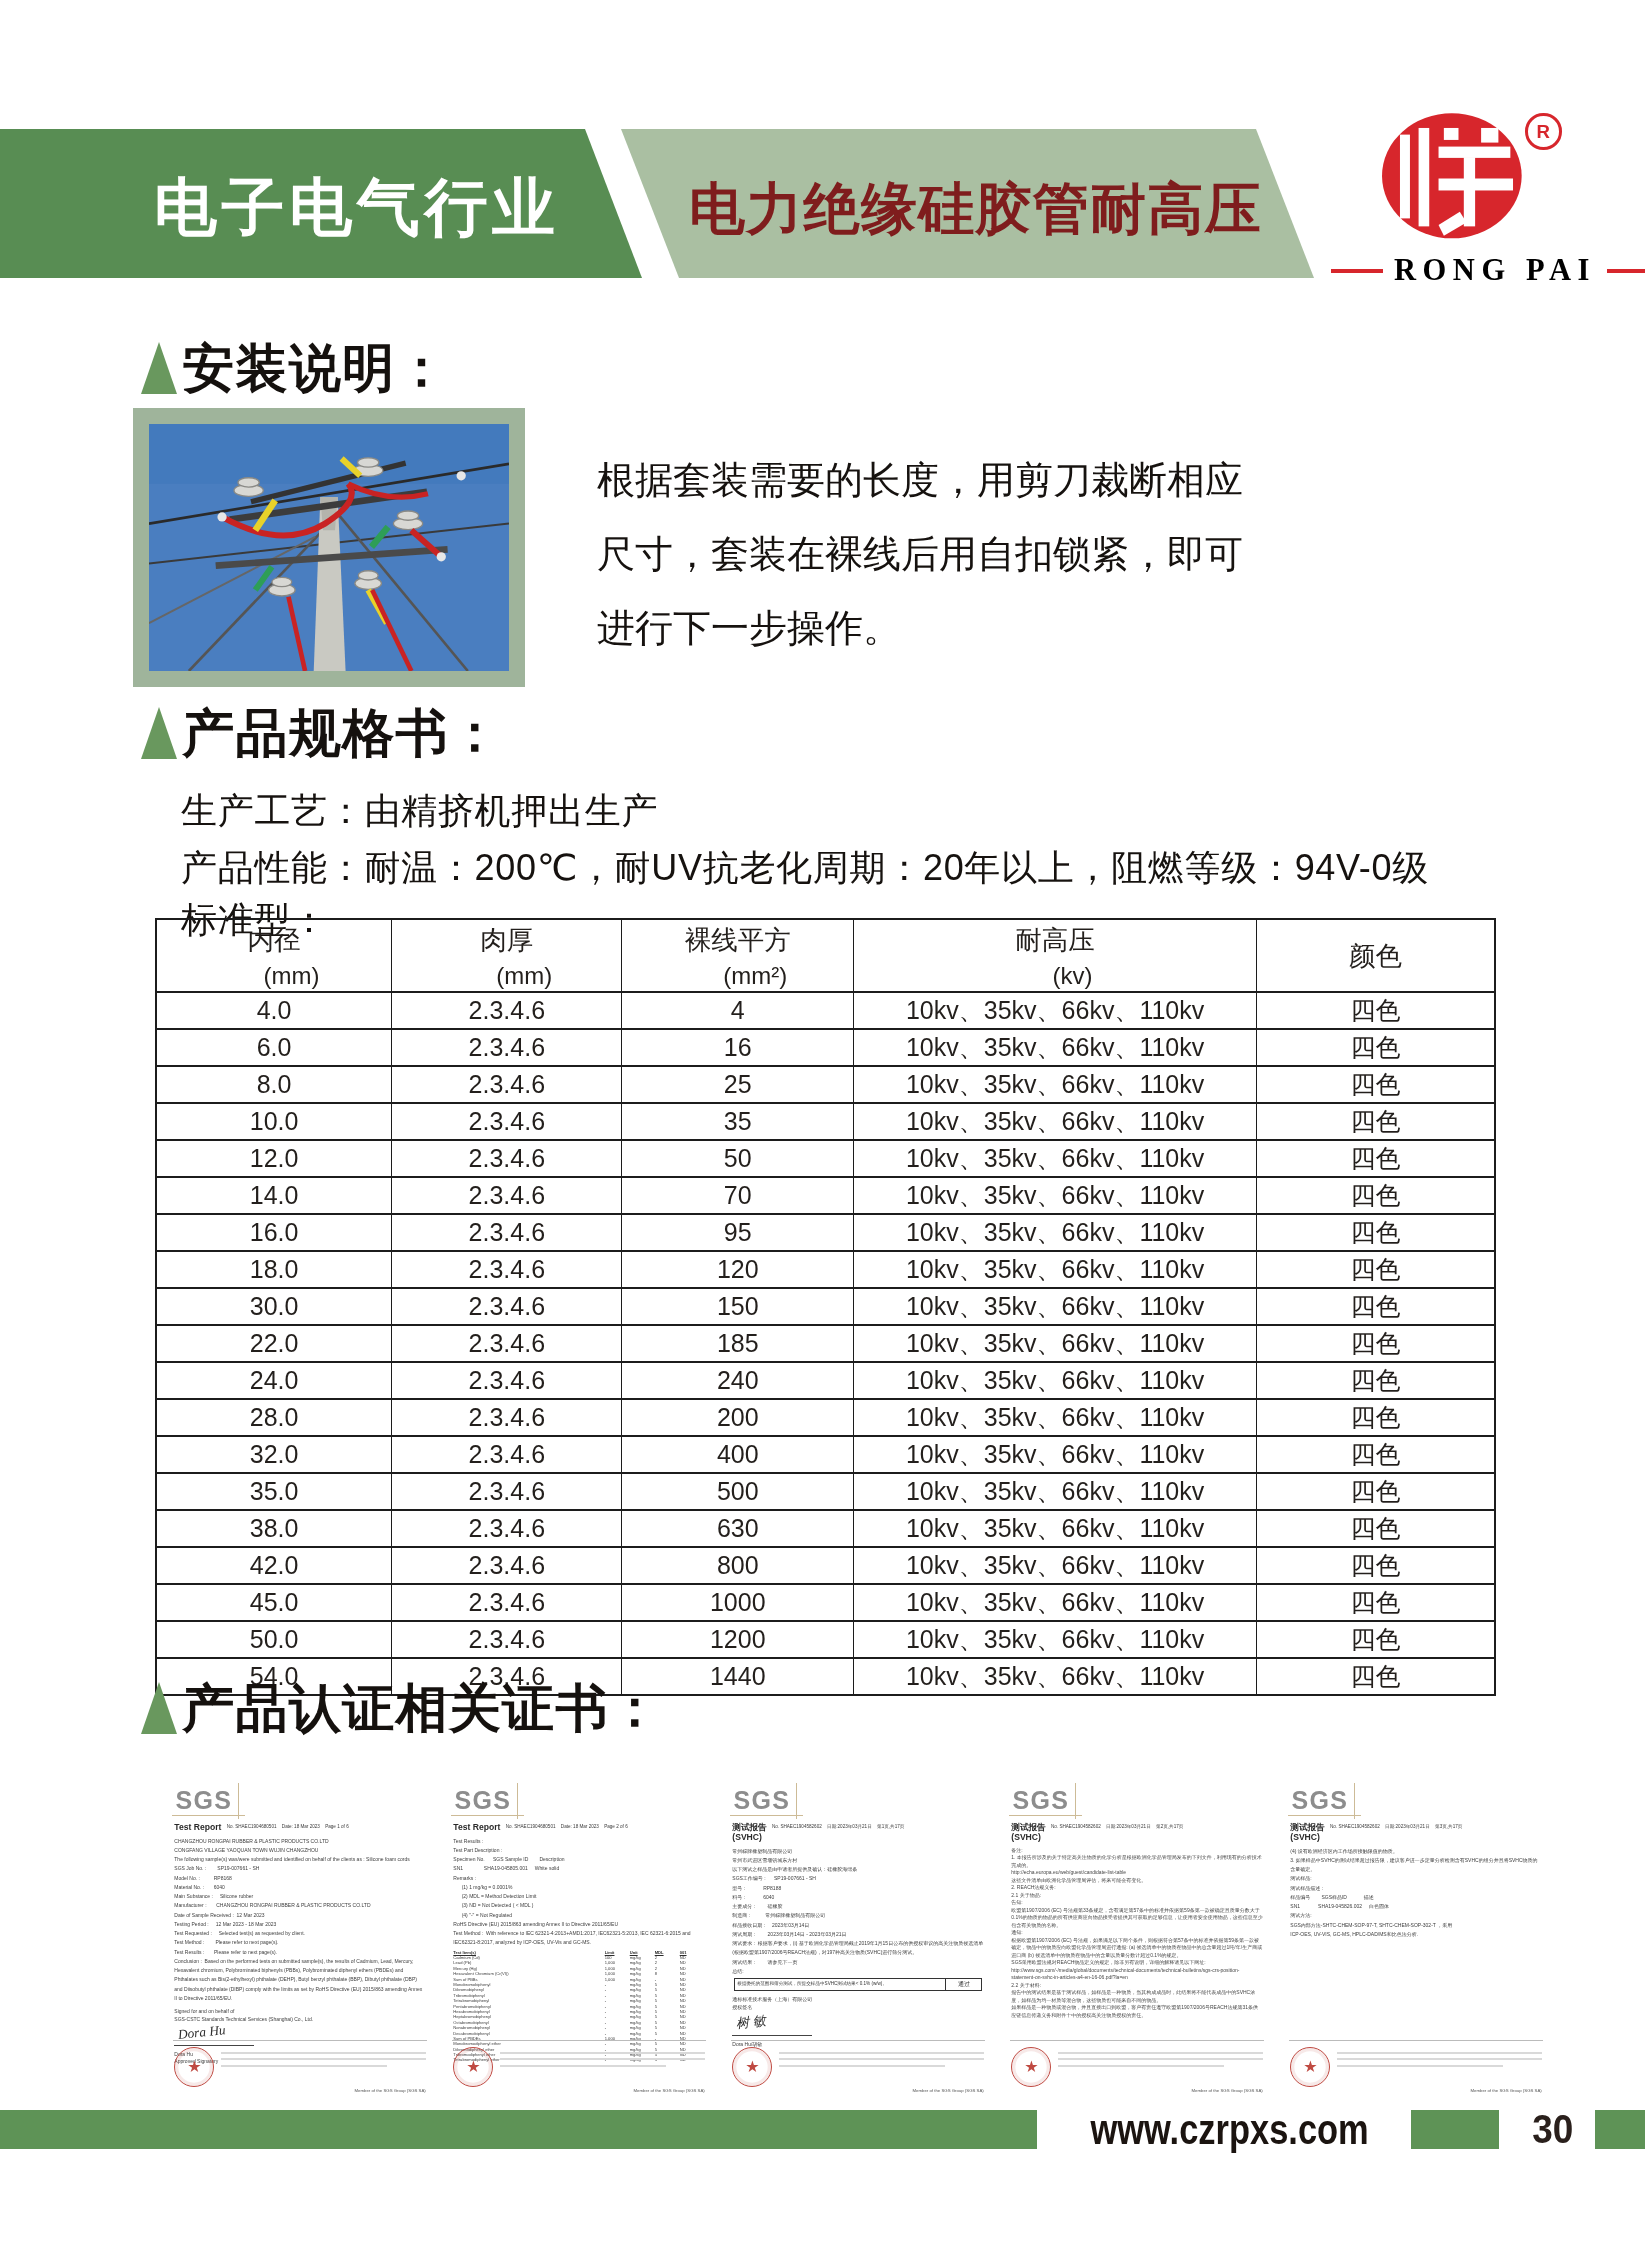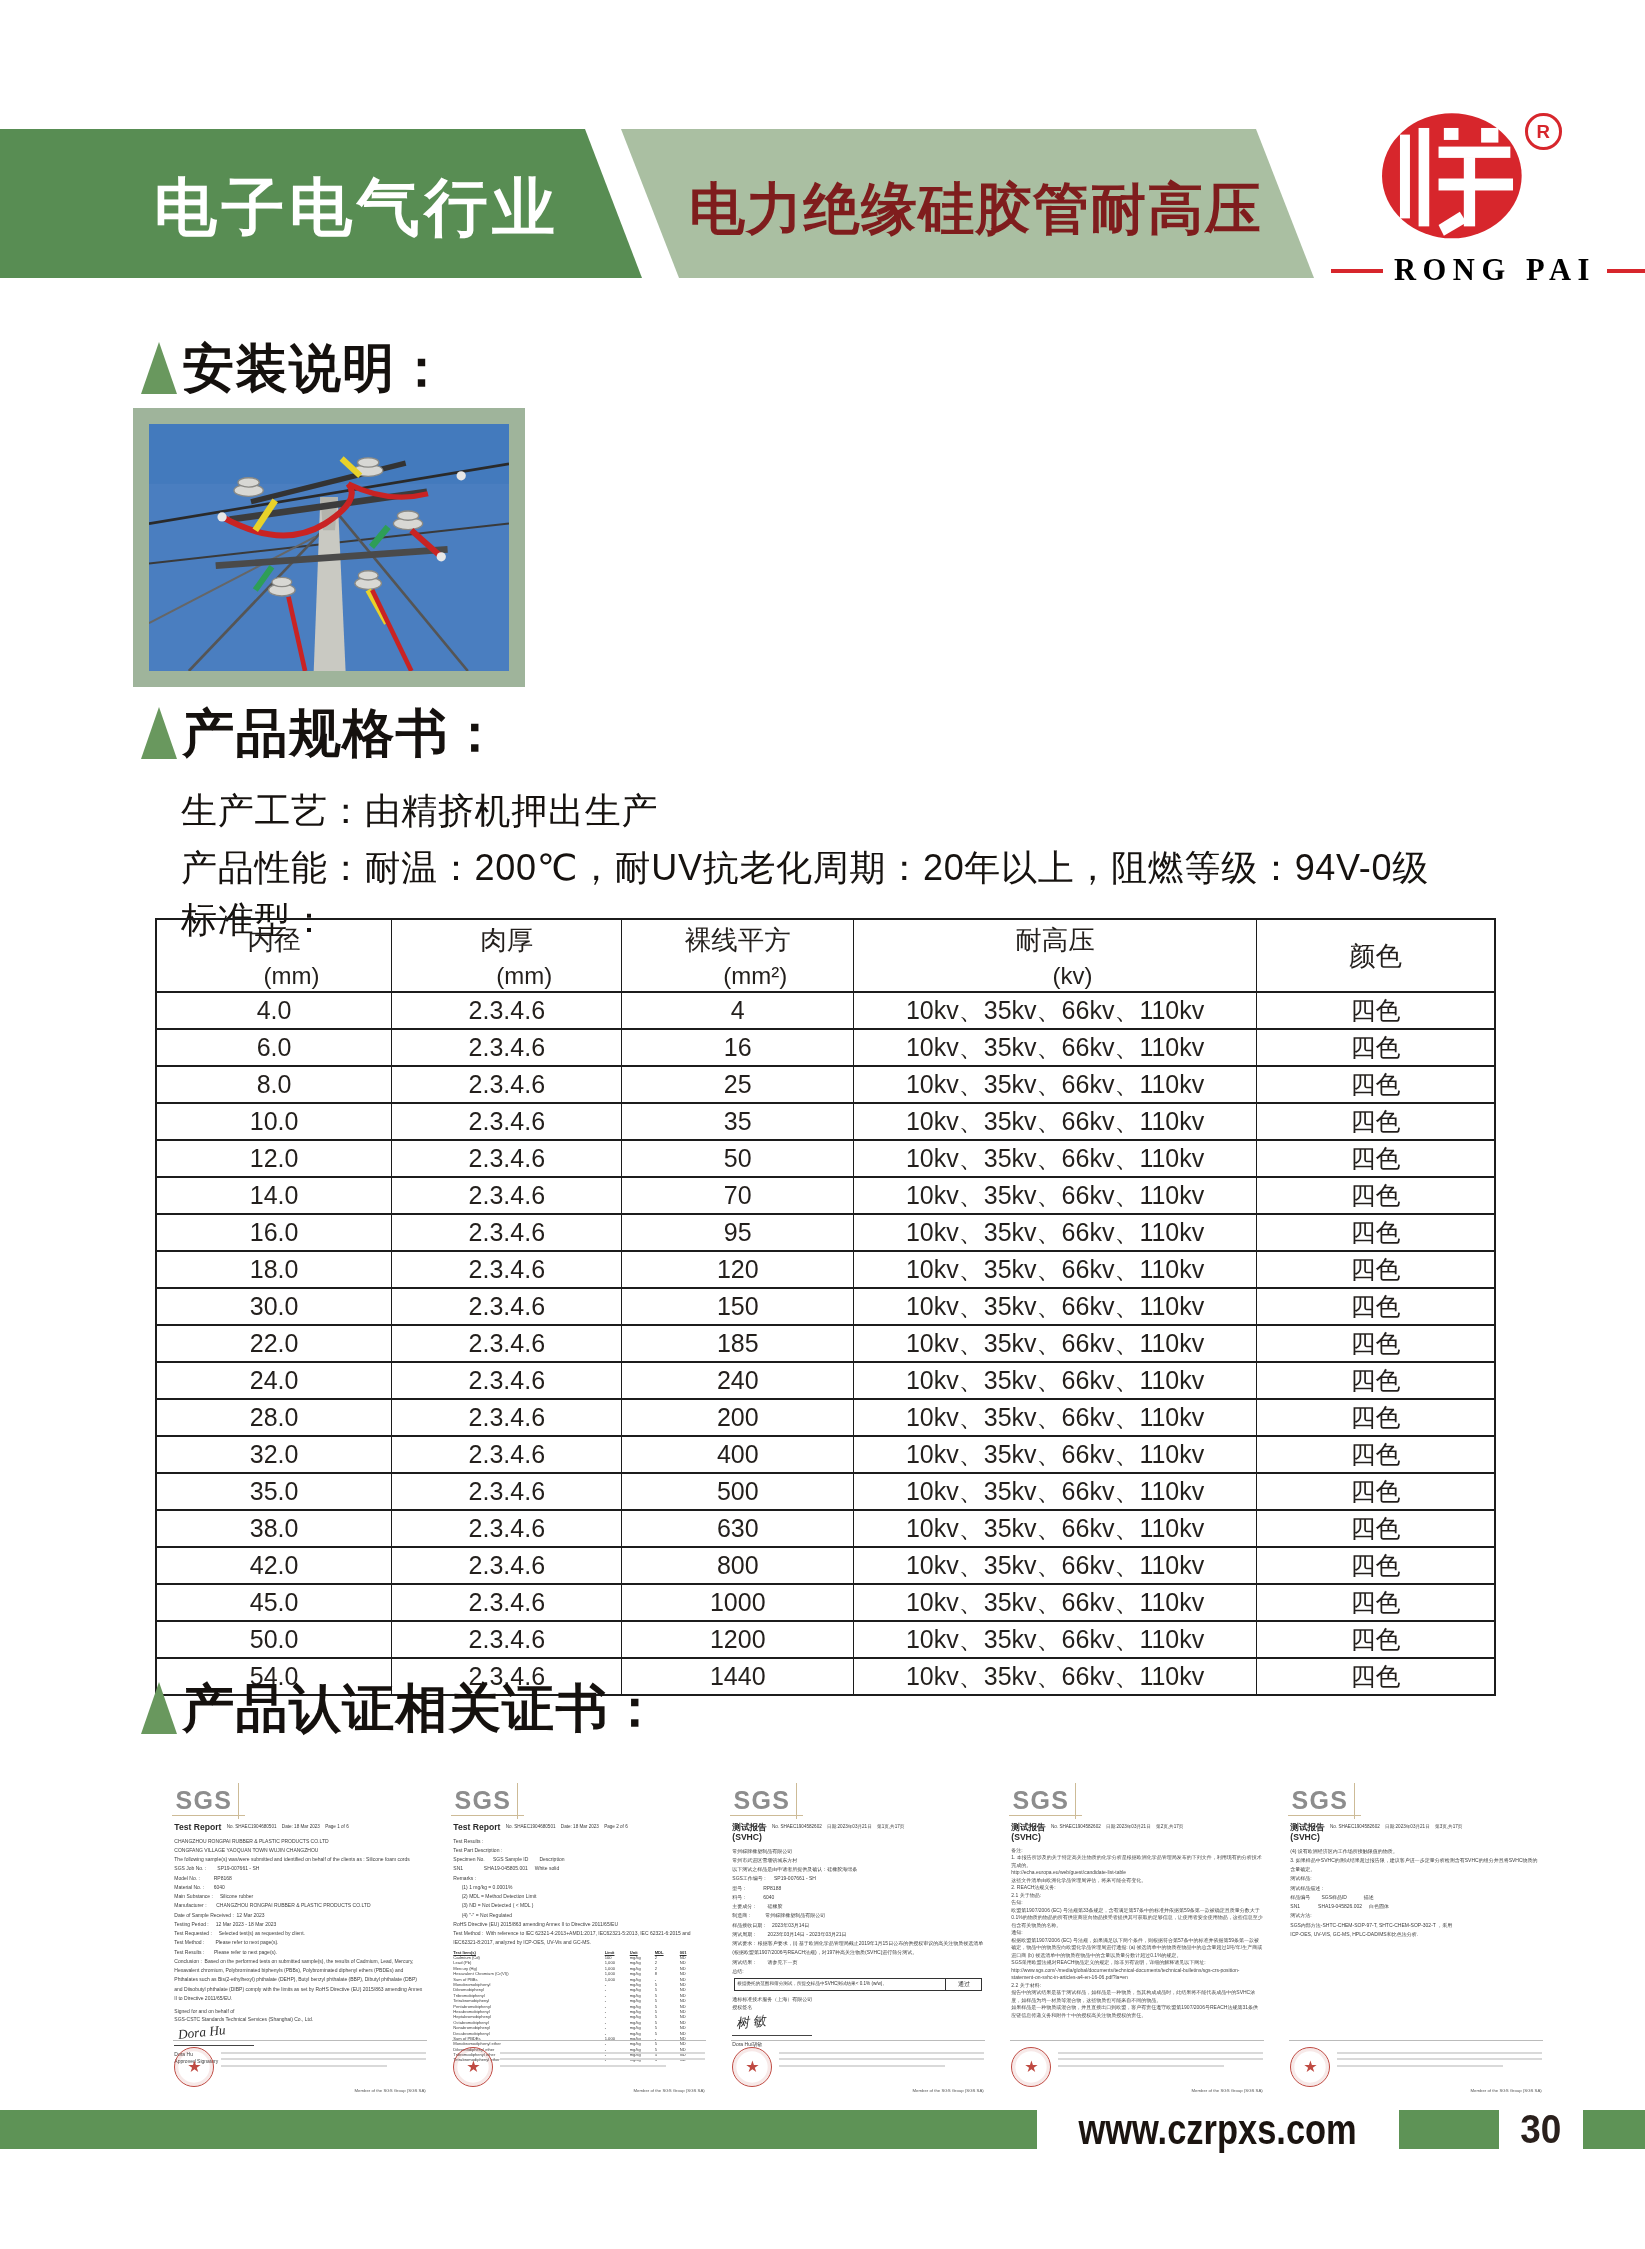--- a/index.html
+++ b/index.html
@@ -87,21 +87,21 @@
   .stamp{position:absolute;left:1.3px;top:5.3px;width:38px;height:38px;border:1.7px solid #bf4a42;
          border-radius:50%;color:#bf4a42;display:flex;align-items:center;justify-content:center;
          font-size:16px;box-shadow:inset 0 0 0 3.3px rgba(191,74,66,.12);}
   .fline{position:absolute;left:48px;right:1.3px;height:2px;background:#d9d9d9;}
   .fl1{top:10.6px}.fl2{top:17px}.fl3{top:24px;right:40px}
   .member{position:absolute;right:1.3px;bottom:4px;font-size:4.3px;color:#555;}
 
   
   .footer-bar{position:absolute;left:0;top:2110px;width:1646px;height:39px;background:#5e9356;}
   .footer-gap{position:absolute;top:2105px;height:49px;background:#ffffff;display:flex;
-              align-items:center;justify-content:center;}
+              align-items:center;justify-content:center;padding-left:12px;}
   .gap-url{left:1037px;width:362px;}
   .gap-num{left:1499px;width:84px;}
   .footer-url{font-size:42px;font-weight:600;color:#1b1410;transform:scaleX(.82);white-space:nowrap;}
   .footer-num{font-size:41px;font-weight:600;color:#2a201c;transform:scaleX(.9);}
 </style>
 </head>
 <body>
 
 <div class="page">
 
@@ -178,20 +178,23 @@
       <path d="M185 215 L 160 250" stroke="#2e9e57" stroke-width="9"></path>
       <path d="M210 260 L 235 372" stroke="#c92323" stroke-width="7"></path>
       <path d="M336 250 L 395 372" stroke="#c92323" stroke-width="7"></path>
 
       <circle cx="110" cy="140" r="7" fill="#e7e7e7"></circle>
       <circle cx="440" cy="200" r="7" fill="#e7e7e7"></circle>
       <circle cx="470" cy="78" r="7" fill="#e7e7e7"></circle>
     </svg>
   </div>
 
+  <div class="install-par">根据套装需要的长度，用剪刀裁断相应
+尺寸，套装在裸线后用自扣锁紧，即可
+进行下一步操作。</div>
 
   <div class="heading" style="left:141px;top:705px;">
     <div class="tri"></div>
     <div class="heading-text">产品规格书：</div>
   </div>
   <div class="spec-line" style="top:787px;">生产工艺：由精挤机押出生产</div>
   <div class="spec-line" style="top:844px;">产品性能：耐温：200℃，耐UV抗老化周期：20年以上，阻燃等级：94V-0级</div>
   <div class="spec-line" style="top:896px;">标准型：</div>
 
   <table class="spec-table">

